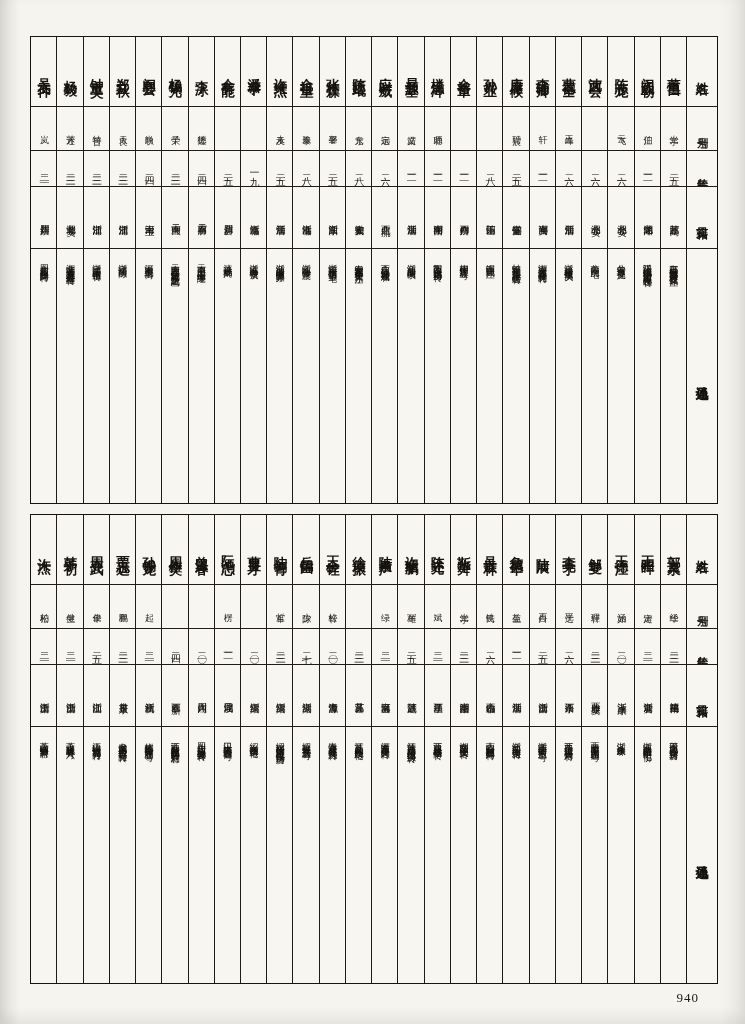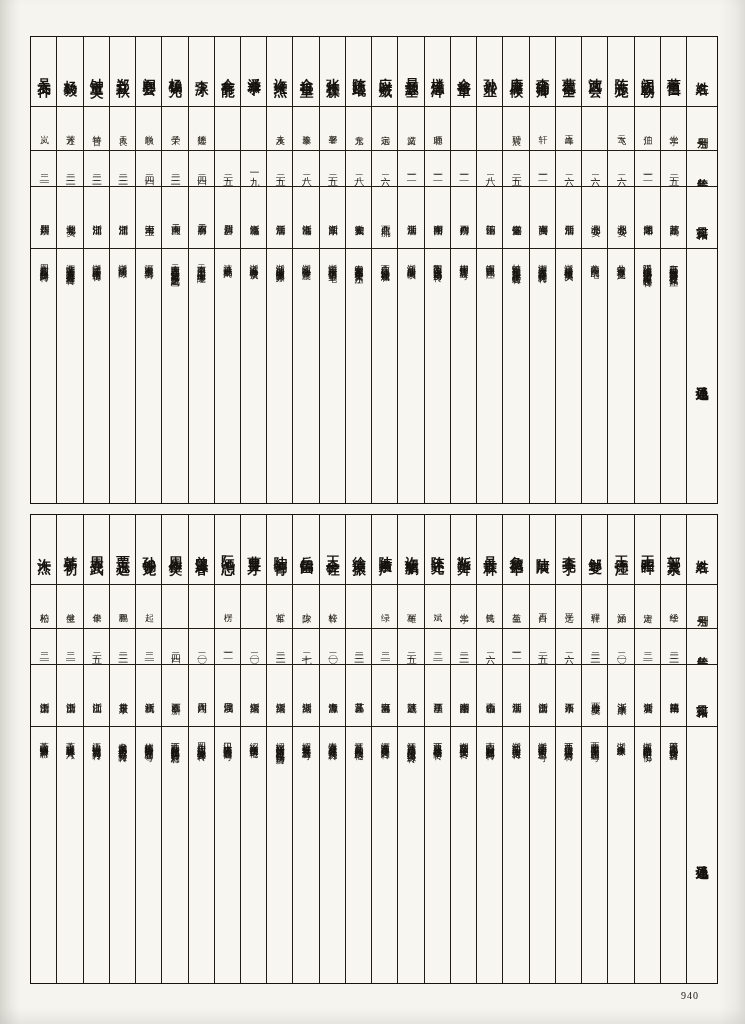--- a/index.html
+++ b/index.html
@@ -51,21 +51,21 @@
     line-height:1.2;
   }
   .cell.h { font-weight:bold; letter-spacing:0; justify-content:space-around; padding:5px 0; }
   .cell.h.name   { font-size:13px; }
   .cell.h.alias  { font-size:11px; }
   .cell.h.age    { font-size:11px; padding:3px 0; }
   .cell.h.origin { font-size:12px; }
   .cell.h.address{ font-size:13px; padding:26px 0; }
   .pagenum {
     position:absolute; right:46px; top:990px;
-    font-size:10px; letter-spacing:1px; color:#1c1813;
+    font-size:13px; letter-spacing:1px; color:#1c1813;
   }
 </style>
 </head>
 <body>
 
 <div class="page">
   <div class="content">
 
     <section class="table top">
       <div class="col header-col">

